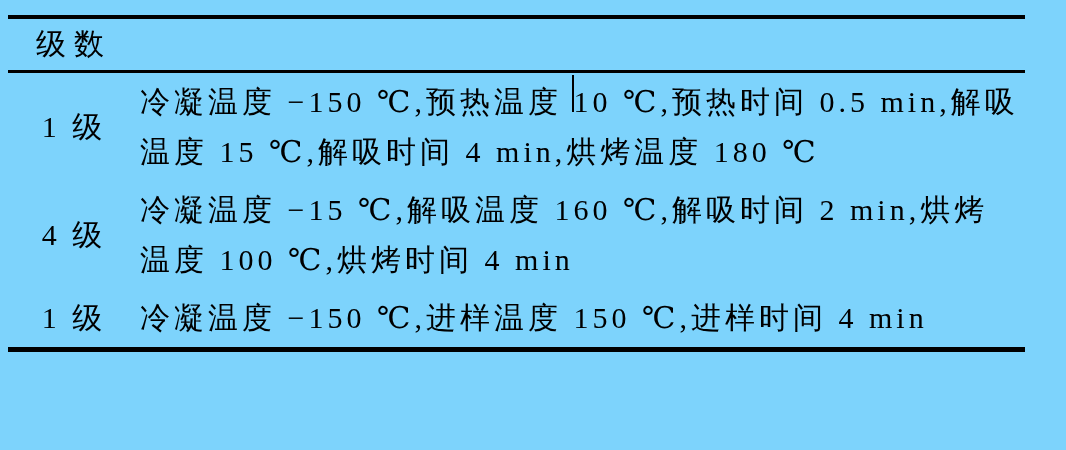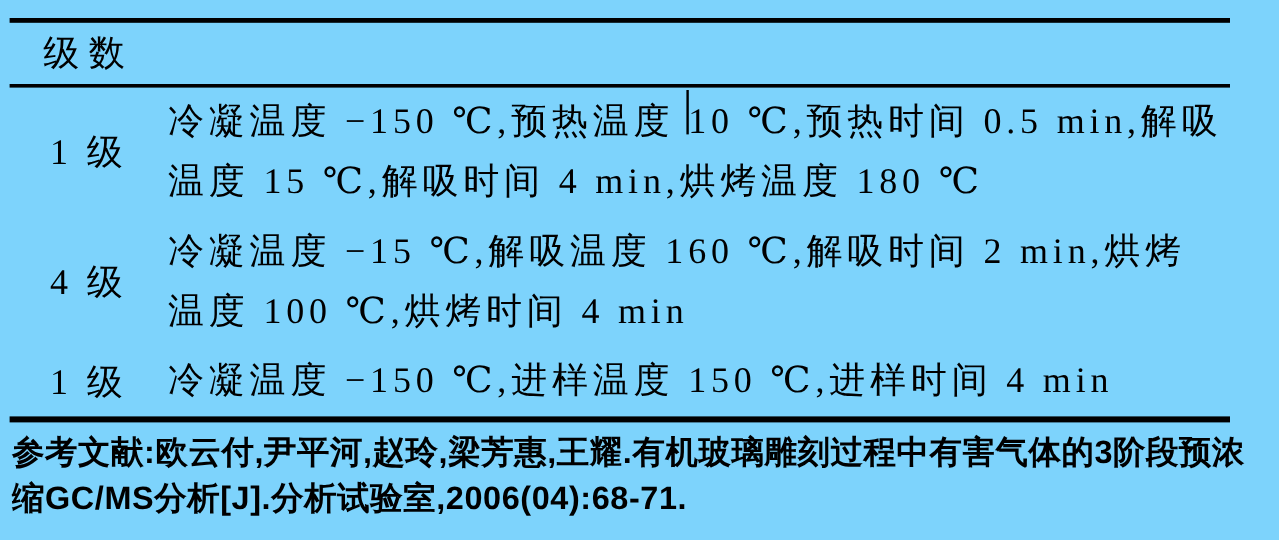--- a/index.html
+++ b/index.html
@@ -100,15 +100,14 @@
       <div class="row">
         <div class="level">1 级</div>
         <div class="params">冷凝温度 −150 ℃,进样温度 150 ℃,进样时间 4 min</div>
       </div>
 
     </div>
   </div>
 
   <div class="caret"></div>
 
-  <p class="reference">参考文献:欧云付,尹平河,赵玲,梁芳惠,王耀.有机玻璃雕刻过程中有害气体的3阶段预浓缩GC/MS分析[J].分析试验室,2006(04):68-71.</p>
 
 </div>
 
 </body></html>

